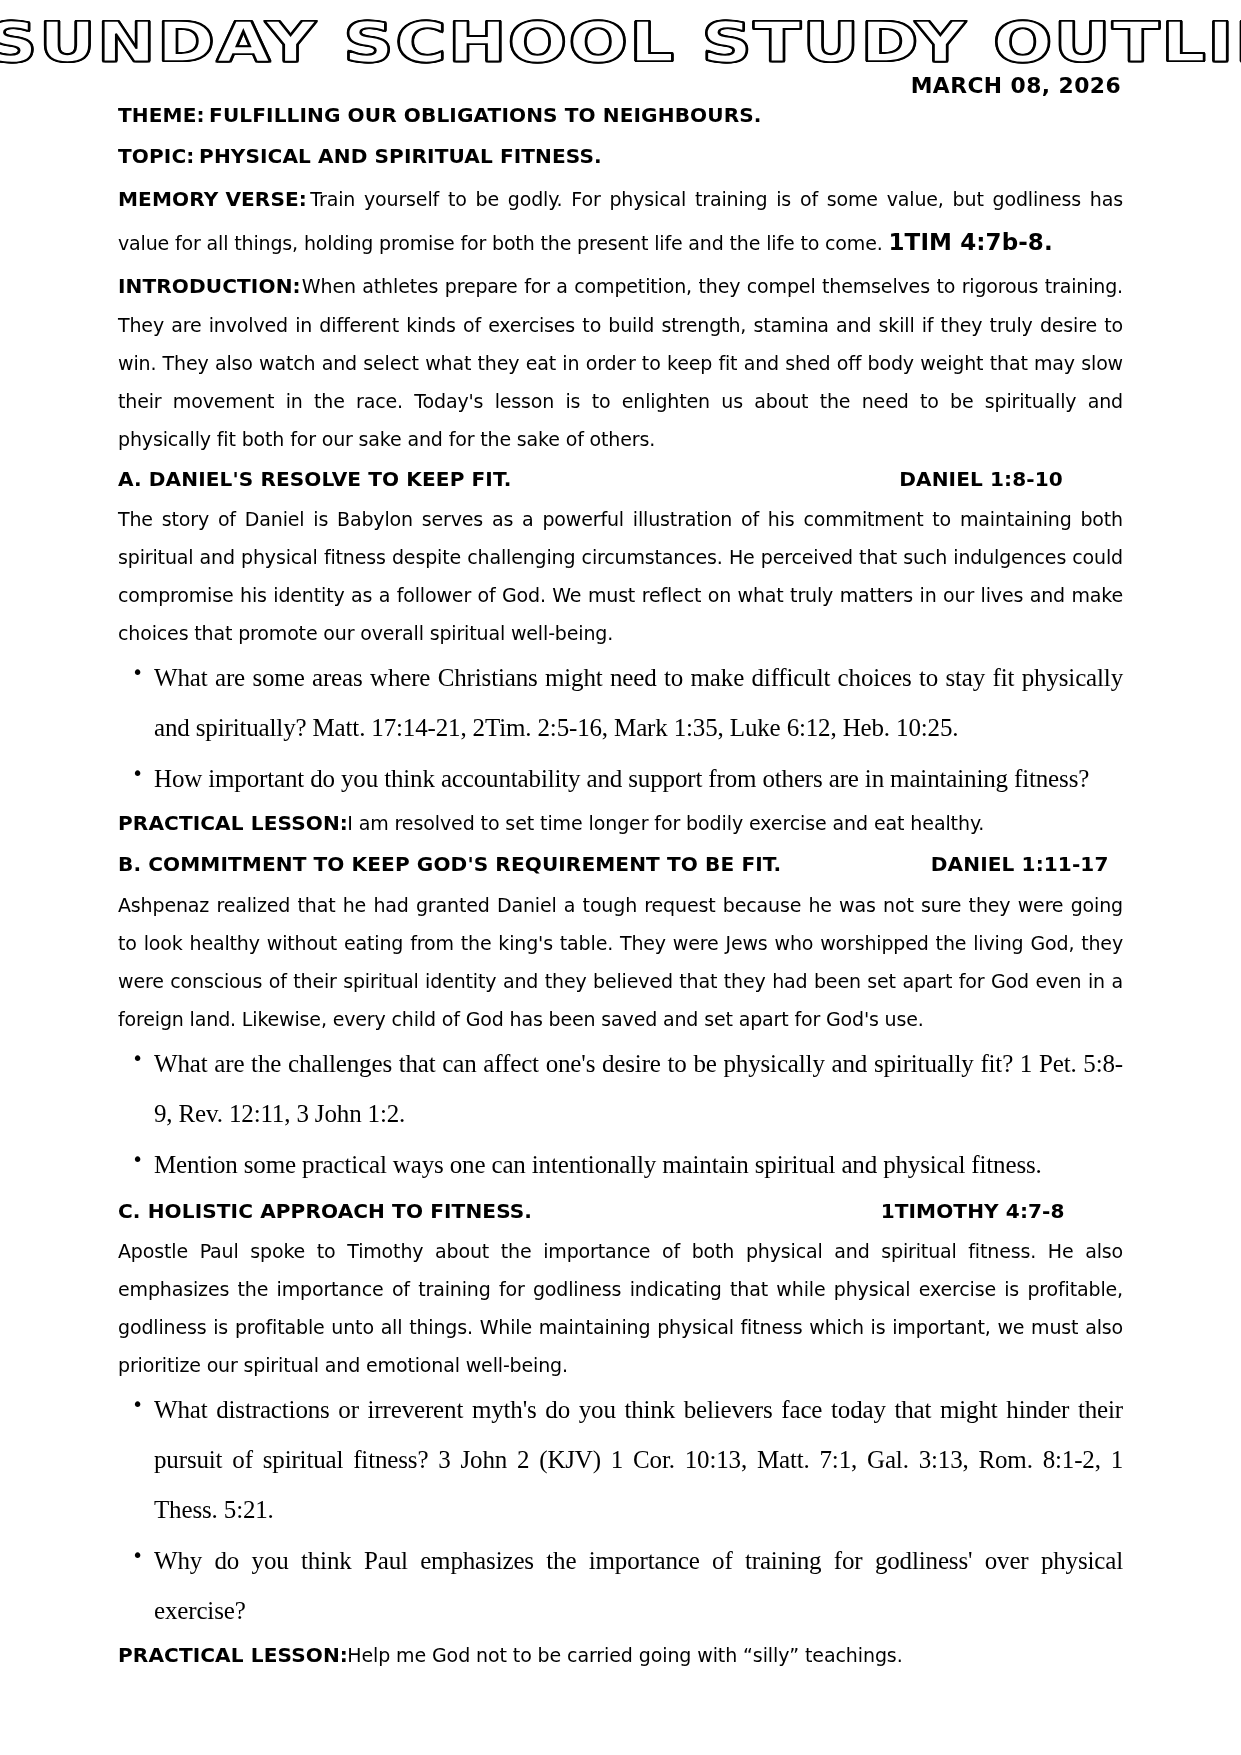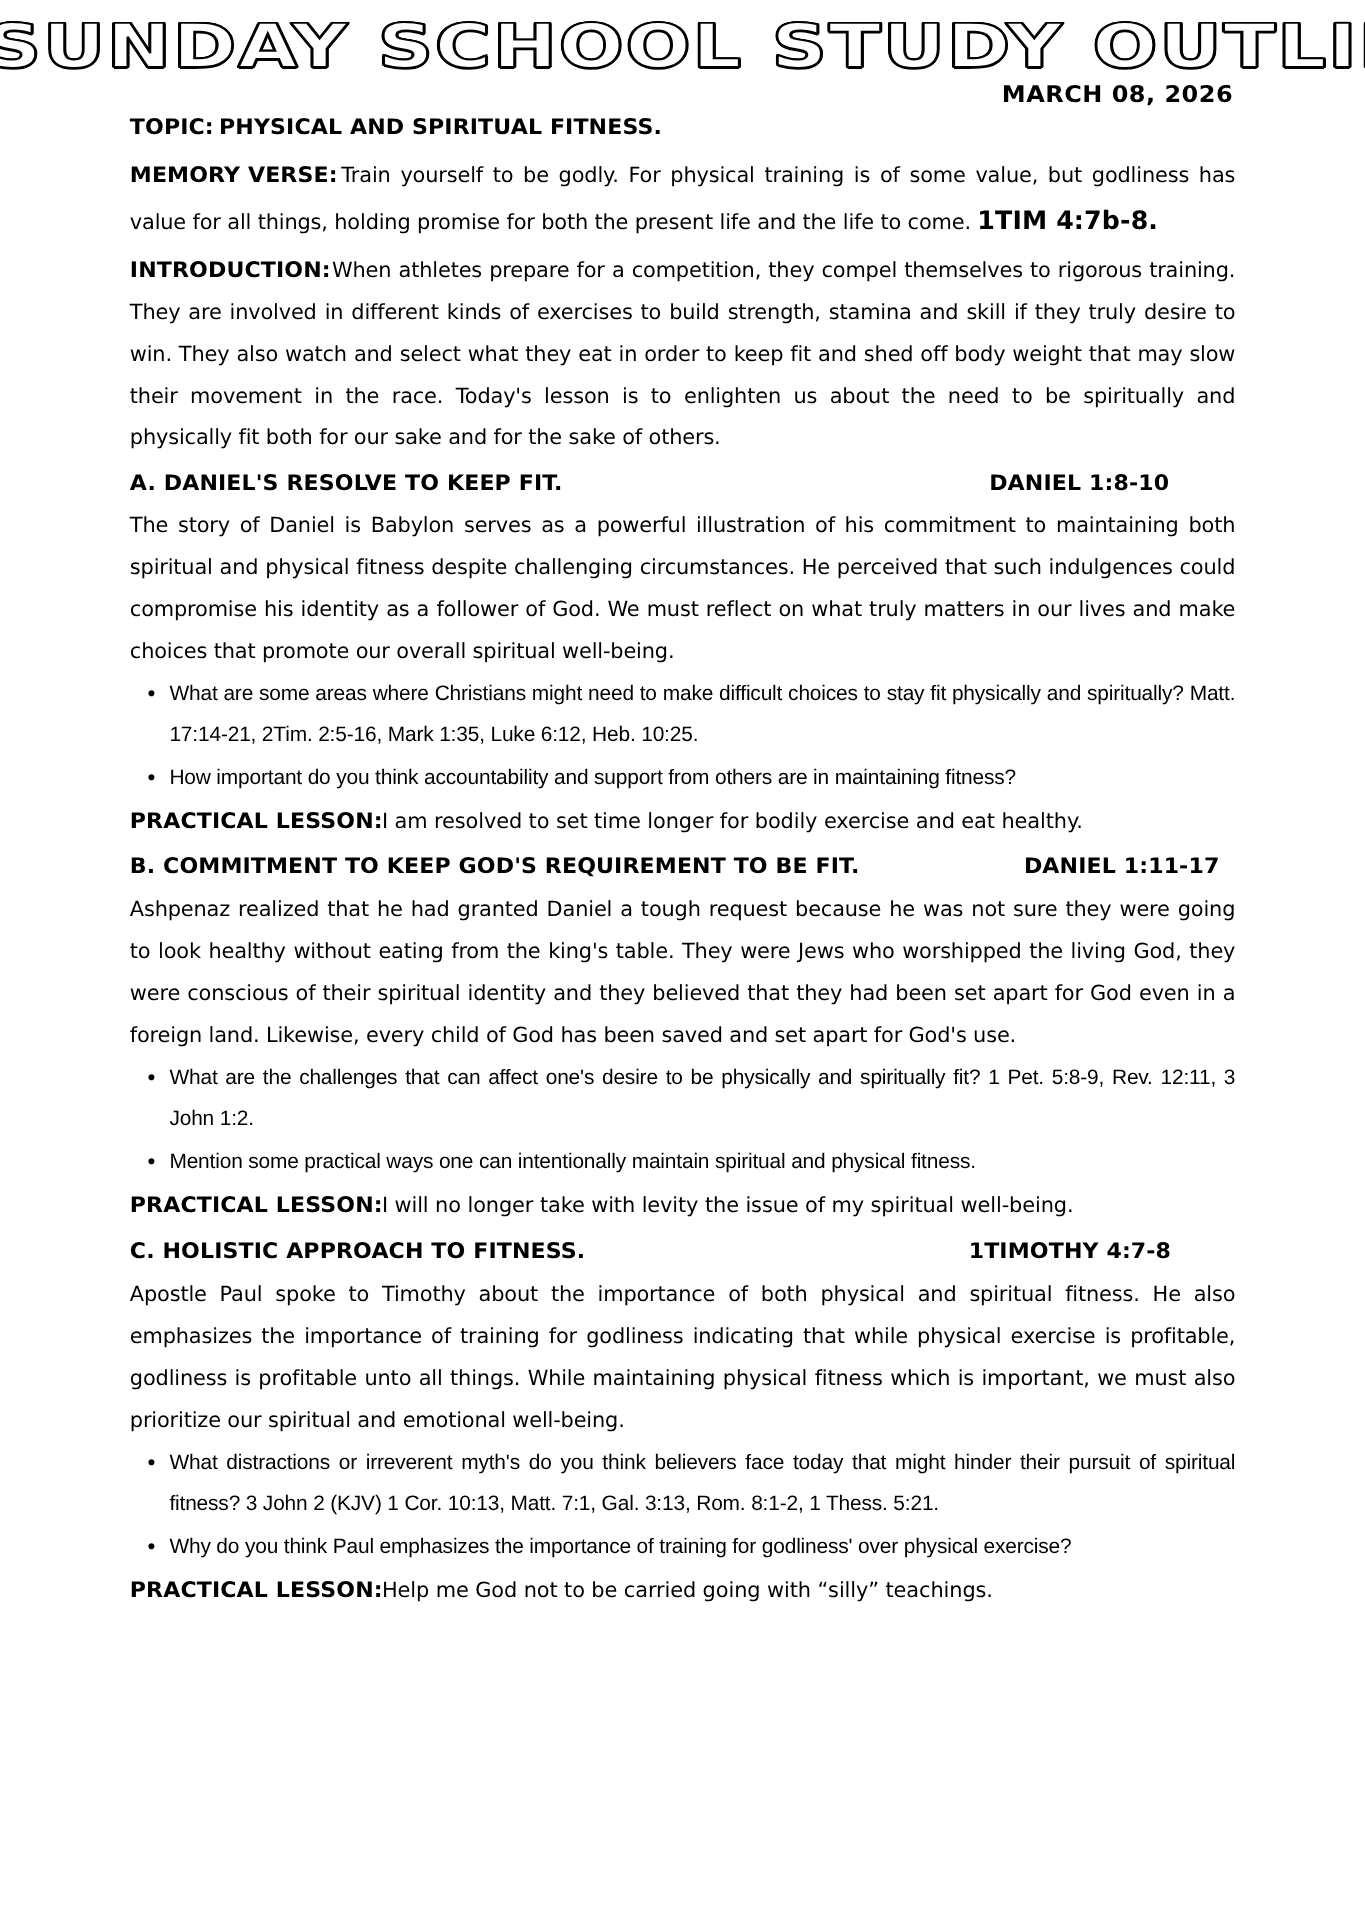--- a/index.html
+++ b/index.html
@@ -142,22 +142,22 @@
   }
   .bullet .dot {
     flex: 0 0 auto;
     width: 22px;
     font-size: 19px;
     line-height: 2.0;
     font-family: "DejaVu Sans", sans-serif;
   }
   .bullet .btext {
     flex: 1 1 auto;
-    font-family: Liberation Sans, sans-serif;
-    font-size: 19px;
+    font-family: Liberation Serif, serif;
+    font-size: 25px;
     line-height: 2.0;
     text-align: justify;
     letter-spacing: -0.15px;
   }
   .bullet .btext.nojust { text-align: left; }
 
   .practical {
     margin: 0 0 2px 0;
     line-height: 1.95;
     font-family: "DejaVu Sans", sans-serif;
@@ -170,20 +170,23 @@
 </head>
 <body>
 
 <div class="page">
 
   <div class="masthead">
     <div class="masthead-title">SUNDAY SCHOOL STUDY OUTLINE</div>
     <div class="masthead-date">MARCH 08, 2026</div>
   </div>
 
+  <div class="meta-line">
+    <span class="lbl">THEME:</span><span class="lbl"> FULFILLING OUR OBLIGATIONS TO NEIGHBOURS.</span>
+  </div>
 
   <div class="meta-line">
     <span class="lbl">TOPIC:</span><span class="lbl"> PHYSICAL AND SPIRITUAL FITNESS.</span>
   </div>
 
 
   <div class="para body-block">
     <span class="lbl">MEMORY VERSE:</span><span> Train yourself to be godly. For physical training is of some value, but godliness has value for all things, holding promise for both the present life and the life to come. </span><span class="ref-strong">1TIM 4:7b-8.</span>
   </div>
 
@@ -216,23 +219,20 @@
   </div>
   <div class="para">Ashpenaz realized that he had granted Daniel a tough request because he was not sure they were going to look healthy without eating from the king's table. They were Jews who worshipped the living God, they were conscious of their spiritual identity and they believed that they had been set apart for God even in a foreign land. Likewise, every child of God has been saved and set apart for God's use.</div>
   <div class="bullet">
     <span class="dot">•</span>
     <span class="btext">What are the challenges that can affect one's desire to be physically and spiritually fit? 1 Pet. 5:8-9, Rev. 12:11, 3 John 1:2.</span>
   </div>
   <div class="bullet">
     <span class="dot">•</span>
     <span class="btext nojust">Mention some practical ways one can intentionally maintain spiritual and physical fitness.</span>
   </div>
-  <div class="practical">
-    <span class="lbl">PRACTICAL LESSON:</span><span> I will no longer take with levity the issue of my spiritual well-being.</span>
-  </div>
 
   <div class="section-head ref-c">
     <span class="sh-title">C. HOLISTIC APPROACH TO FITNESS.</span>
     <span class="sh-spacer"></span>
     <span class="sh-ref">1TIMOTHY 4:7-8</span>
   </div>
   <div class="para">Apostle Paul spoke to Timothy about the importance of both physical and spiritual fitness. He also emphasizes the importance of training for godliness indicating that while physical exercise is profitable, godliness is profitable unto all things. While maintaining physical fitness which is important, we must also prioritize our spiritual and emotional well-being.</div>
   <div class="bullet">
     <span class="dot">•</span>
     <span class="btext">What distractions or irreverent myth's do you think believers face today that might hinder their pursuit of spiritual fitness? 3 John 2 (KJV) 1 Cor. 10:13, Matt. 7:1, Gal. 3:13, Rom. 8:1-2, 1 Thess. 5:21.</span>

